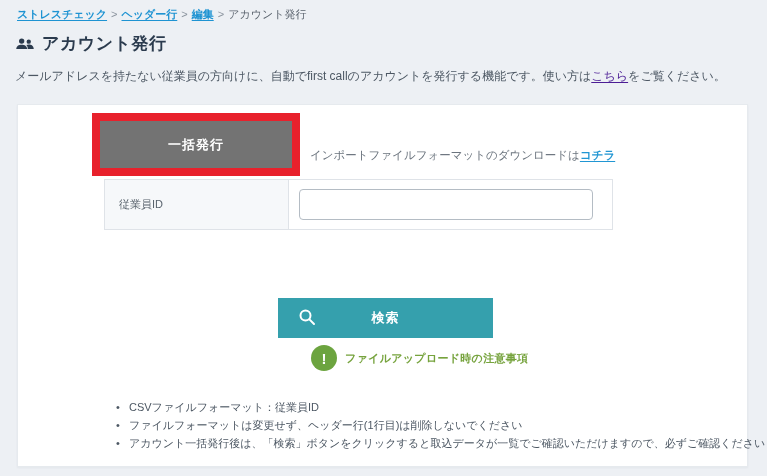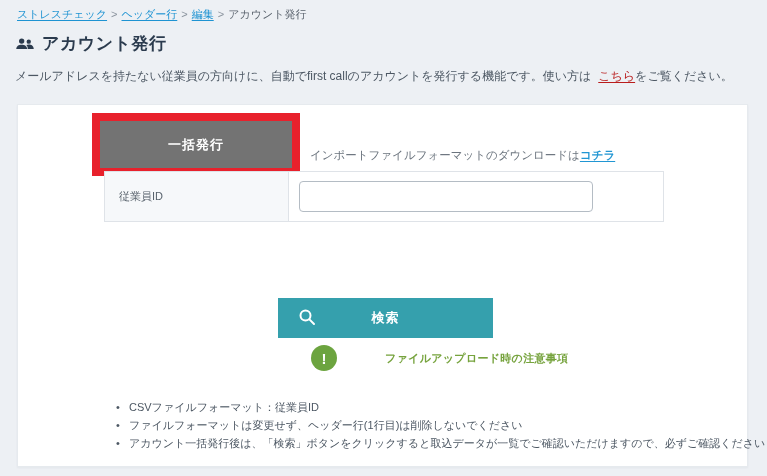--- a/index.html
+++ b/index.html
@@ -11,40 +11,40 @@
     overflow: hidden;
   }
   .page { position: relative; width: 767px; height: 476px; }
 
   
   .breadcrumb {
     position: absolute; top: 7px; left: 17px;
     font-size: 11px; color: #7a838d; white-space: nowrap;
   }
   .breadcrumb a.crumb-link {
-    color: #1e93d2; font-weight: normal; text-decoration: underline;
+    color: #1e93d2; font-weight: bold; text-decoration: underline;
     text-underline-offset: 2px; cursor: pointer;
   }
   .breadcrumb .sep { color: #8b949e; margin: 0 4px; font-weight: normal; }
   .breadcrumb .current { color: #5a636d; }
 
   
   .title-row {
     position: absolute; top: 32px; left: 15px;
     display: flex; align-items: center; gap: 7px;
   }
   .title-row svg { display: block; }
   .page-title { font-size: 17px; font-weight: bold; color: #2b3b4e; letter-spacing: 0.5px; }
 
   
   .description {
     position: absolute; top: 68px; left: 15px;
     font-size: 12px; color: #4c5763; white-space: nowrap;
   }
-  .description a { color: #b91c1c; text-decoration: underline; text-underline-offset: 2px; cursor: pointer; margin-left: 7px; }
+  .description a { color: #4c1d95; text-decoration: underline; text-underline-offset: 2px; cursor: pointer; }
 
   
   .card {
     position: absolute; top: 104px; left: 17px;
     width: 731px; height: 363px;
     background: #ffffff;
     border: 1px solid #e6eaee;
     box-shadow: 0 1px 2px rgba(40,60,80,0.05);
   }
 
@@ -64,22 +64,22 @@
 
   
   .import-note {
     position: absolute; top: 43px; left: 292px;
     font-size: 11.5px; color: #6b747e; white-space: nowrap;
   }
   .import-note a { color: #2196d3; font-weight: bold; text-decoration: underline; text-underline-offset: 2px; cursor: pointer; }
 
   
   .form-table {
-    position: absolute; top: 66px; left: 86px;
-    width: 560px; border-collapse: collapse; padding-left: 12px;
+    position: absolute; top: 74px; left: 86px;
+    width: 509px; border-collapse: collapse; padding-left: 12px;
   }
   .form-table td { border: 1px solid #dfe3e8; }
   .form-table td.label-cell {
     width: 184px; background: #f6f8fa;
     font-size: 11px; color: #57616b; padding-left: 14px;
   }
   .form-table td.input-cell { background: #ffffff; padding: 9px 0 9px 10px; }
   .form-table tr { height: 50px; }
   .text-input {
     width: 294px; height: 31px;
@@ -103,21 +103,21 @@
   .notice-row {
     position: absolute; top: 240px; left: 293px;
     display: flex; align-items: center; gap: 8px;
   }
   .notice-icon {
     width: 26px; height: 26px; border-radius: 50%;
     background: #6ca43f; color: #ffffff;
     font-size: 15px; font-weight: bold;
     display: flex; align-items: center; justify-content: center;
   }
-  .notice-title { font-size: 11px; font-weight: bold; color: #76a33d; letter-spacing: 0.3px; margin-left: 40px; }
+  .notice-title { font-size: 11px; font-weight: bold; color: #76a33d; letter-spacing: 0.3px; }
 
   
   .notes-list {
     position: absolute; top: 297px; left: 98px;
     list-style: none; font-size: 11px; color: #4c5763;
   }
   .notes-list li { margin-bottom: 7px; line-height: 11px; padding-left: 13px; position: relative; white-space: nowrap; }
   .notes-list li::before {
     content: "\2022"; position: absolute; left: 0; top: 0;
     color: #4c5763; font-size: 11px;

